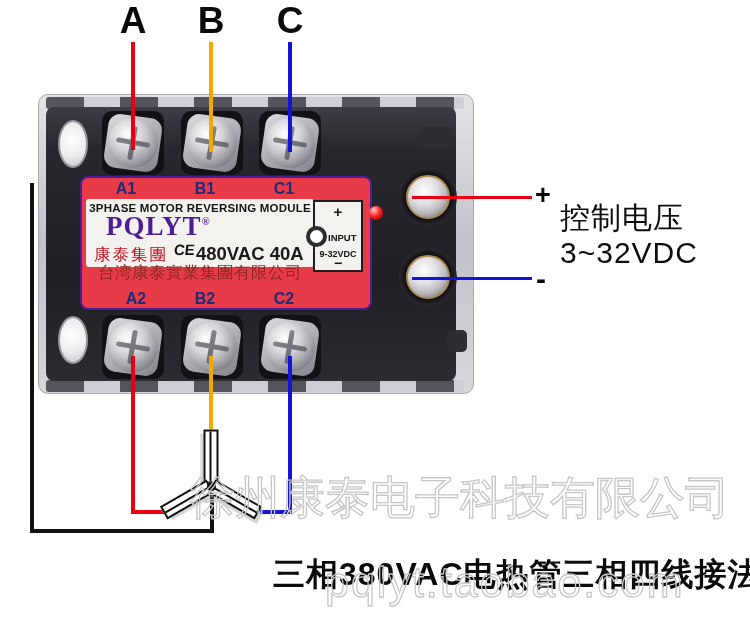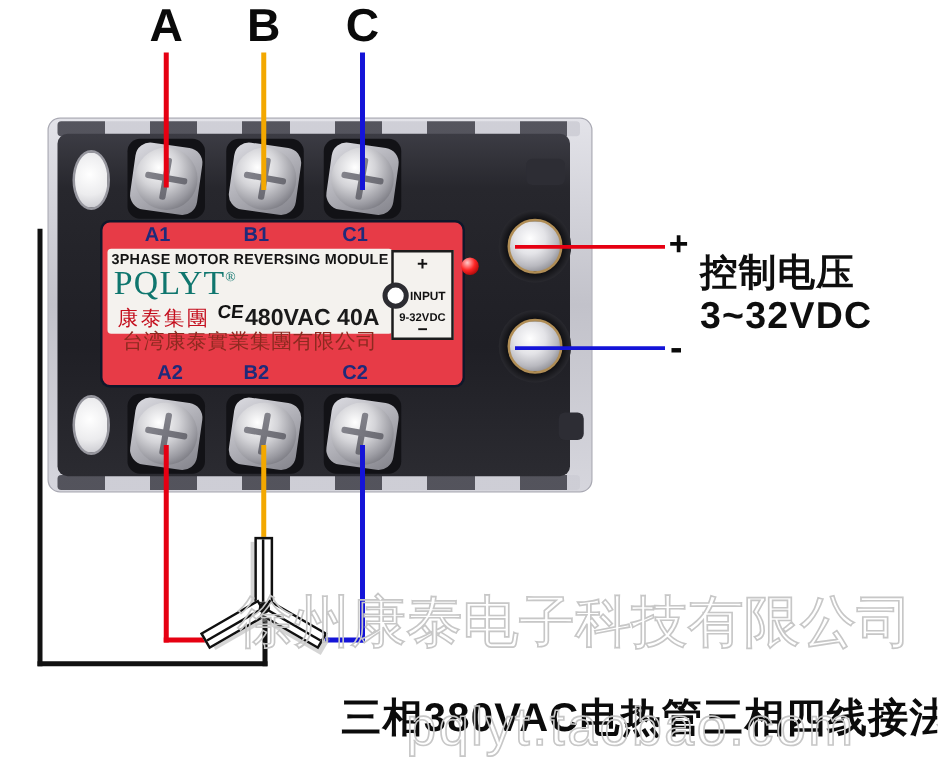--- a/index.html
+++ b/index.html
@@ -39,25 +39,25 @@
          background:linear-gradient(90deg,#83838b,#6a6a72);border-radius:2px;transform:rotate(10deg);}
 
   
   .ringsm{position:absolute;width:58px;height:58px;border-radius:50%;
           background:radial-gradient(circle,#0d0d10 52%,#2e2e34 74%,#17171b);}
   .screwsm{position:absolute;left:7px;top:7px;width:40px;height:40px;border-radius:50%;border:2px solid #b08d55;
            background:radial-gradient(circle at 40% 35%,#ffffff,#e3e3e7 35%,#b9b9bf 62%,#5c5c63);}
 
   
   .label{position:absolute;left:80px;top:176px;width:292px;height:134px;border-radius:8px;
-         background:#e73b47;border:2px solid #0f172a;box-sizing:border-box;}
+         background:#e73b47;border:2px solid #4c1d95;box-sizing:border-box;}
   .striptxt{position:absolute;width:44px;text-align:center;font-size:16px;font-weight:700;color:#1e2a7a;}
   .panel{position:absolute;left:4px;top:21px;width:228px;height:68px;background:#f4f2ee;border-radius:3px;}
   .lh{position:absolute;left:0;top:3px;width:100%;text-align:center;font-size:11.5px;font-weight:700;color:#141414;letter-spacing:.2px;}
-  .brand{position:absolute;left:5px;top:12px;font-family:"Liberation Serif",serif;font-size:27px;font-weight:400;color:#0f766e;letter-spacing:1px;}
+  .brand{position:absolute;left:20px;top:12px;font-family:"Liberation Serif",serif;font-size:27px;font-weight:700;color:#4c1d95;letter-spacing:1px;}
   .brand sup{font-size:11px;}
   .model{position:absolute;left:123px;top:19px;font-size:18px;font-weight:700;color:#1a1a1a;letter-spacing:.3px;}
   .brandcn{position:absolute;left:8px;top:45px;font-family:"Liberation Serif",serif;font-size:16.5px;color:#c40e1d;letter-spacing:2px;}
   .cemark{position:absolute;left:88px;top:42px;font-size:15px;font-weight:700;color:#111;transform:skewX(-6deg);}
   .rating{position:absolute;left:110px;top:44px;font-size:18.5px;font-weight:700;color:#1a1a1a;}
   .company{position:absolute;left:0;top:63px;width:228px;text-align:center;font-family:"Liberation Serif",serif;
            font-size:16.5px;color:#8d2a20;letter-spacing:.5px;}
 
   
   .inputbox{position:absolute;left:313px;top:200px;width:50px;height:72px;background:#f4f2ee;
@@ -66,21 +66,21 @@
   .ib-hole{position:absolute;left:-9px;top:24px;width:13px;height:13px;border-radius:50%;background:#fff;border:4px solid #2c2c31;}
   .ib-name{position:absolute;left:13px;top:30px;font-size:9.5px;font-weight:700;color:#111;}
   .ib-range{position:absolute;left:0;top:47px;width:100%;text-align:center;font-size:9px;font-weight:700;color:#111;}
   .ib-minus{position:absolute;left:0;top:53px;width:100%;text-align:center;font-size:14px;font-weight:700;color:#111;}
 
   .led{position:absolute;left:369px;top:206px;width:14px;height:14px;border-radius:50%;
        background:radial-gradient(circle at 35% 30%,#ffc9c9,#ff2525 45%,#8f0000 90%);}
 
   
   .sign{position:absolute;font-weight:700;color:#0a0a0a;}
-  .ctrltxt{position:absolute;font-size:30px;font-weight:700;color:#0e0e0e;letter-spacing:1px;}
+  .ctrltxt{position:absolute;font-size:30px;font-weight:400;color:#0e0e0e;letter-spacing:1px;}
 
   
   .elem{position:absolute;width:50px;height:11px;background:#ffffff;border:2.5px solid #101010;
         box-shadow:4px 3px 0 rgba(150,150,150,.4);}
   .elem::after{content:'';position:absolute;left:0;right:0;top:50%;margin-top:-1px;border-top:2px solid #101010;}
   .junction{position:absolute;left:207px;top:482px;width:9px;height:9px;border-radius:50%;background:#111;}
 
   
   .wm{position:absolute;color:transparent;-webkit-text-stroke:1.3px #c7c7c7;white-space:nowrap;}
   .caption{position:absolute;left:273px;top:553px;font-size:32px;font-weight:700;color:#0b0b0b;letter-spacing:1px;white-space:nowrap;}

